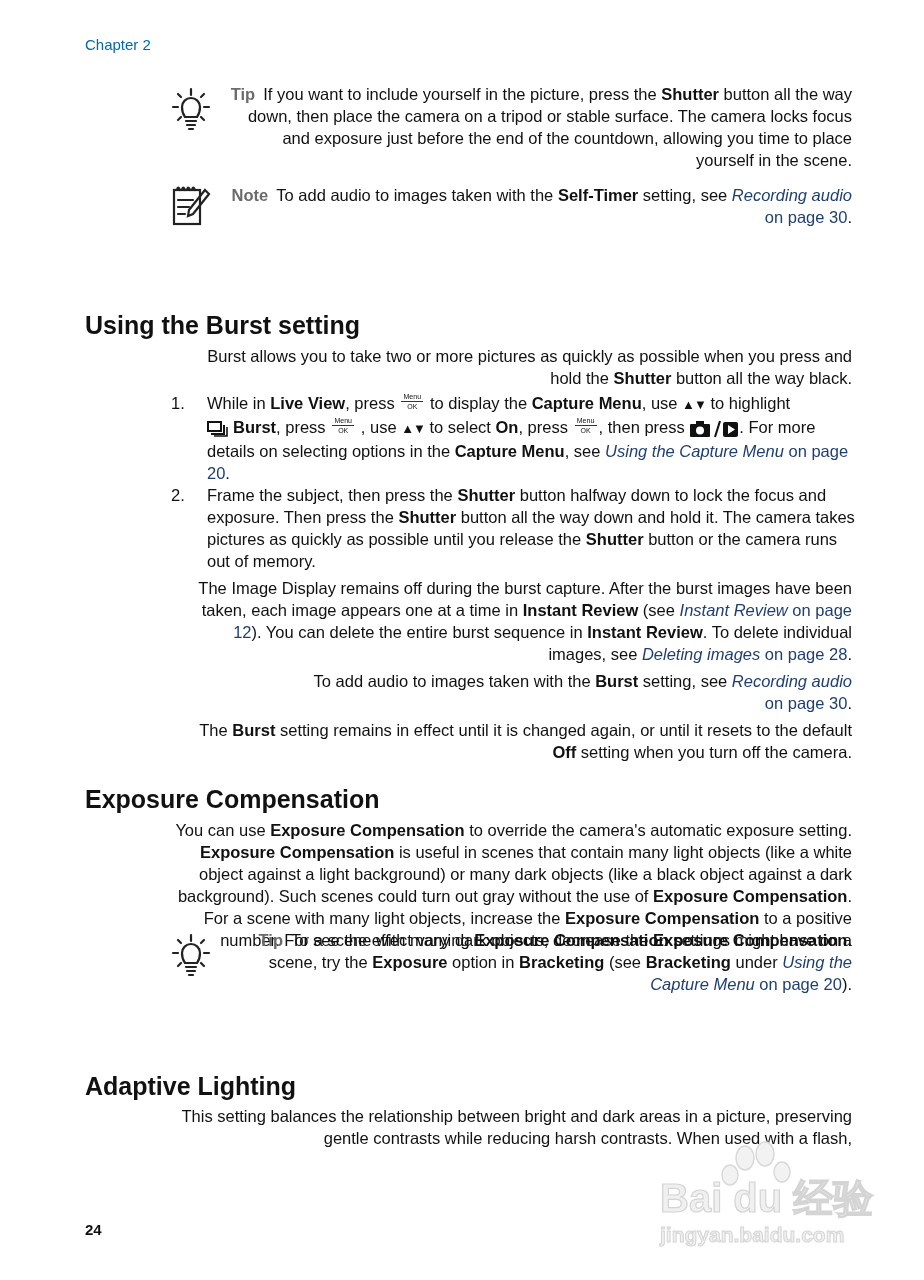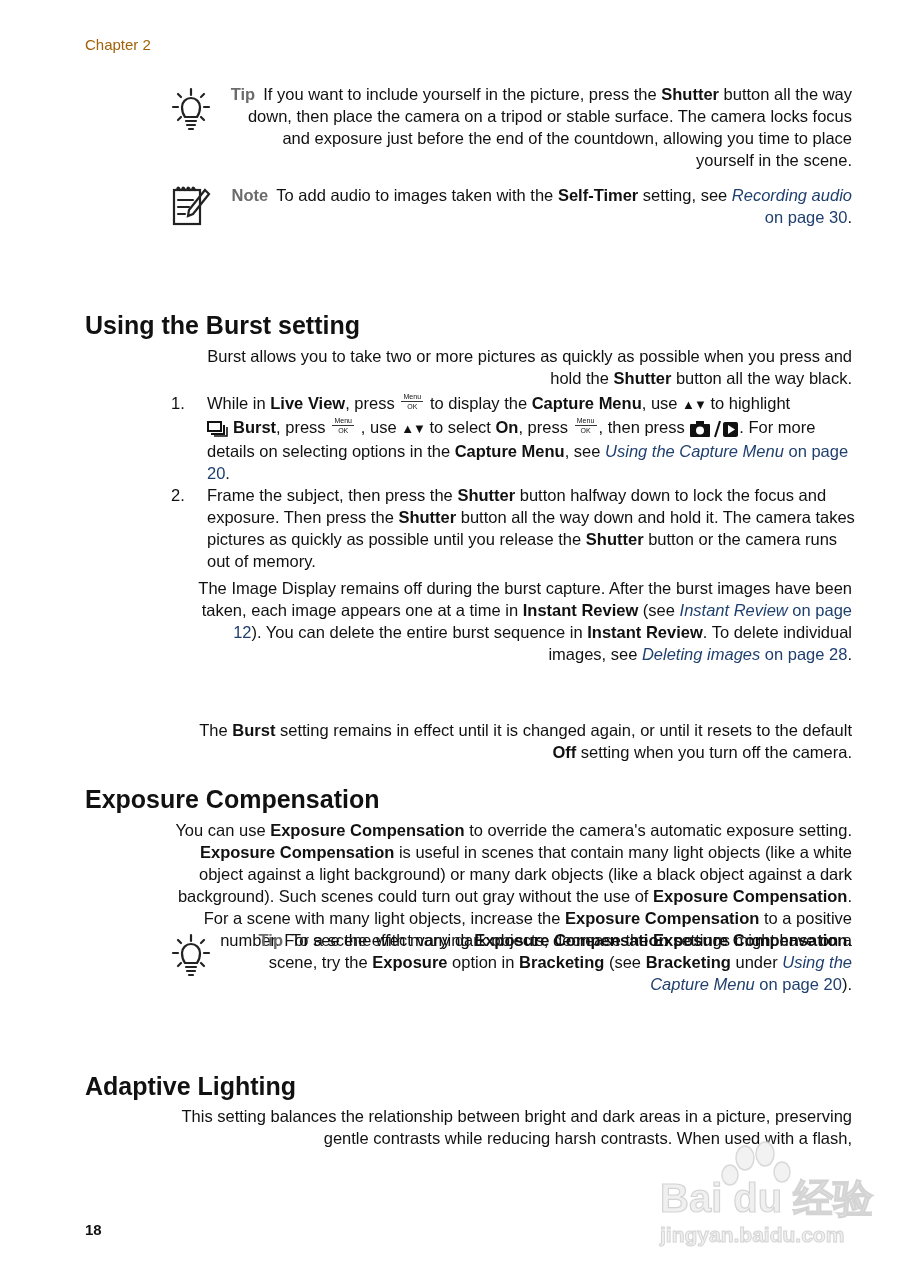--- a/index.html
+++ b/index.html
@@ -1,19 +1,19 @@
 <!DOCTYPE html>
 <html><head>
 <meta charset="utf-8">
 <style>
   html, body { margin: 0; padding: 0; background: #ffffff; }
   body { width: 924px; height: 1280px; position: relative; overflow: hidden;
          font-family: "Liberation Sans", sans-serif; color: #111; }
   .page { position: absolute; left: 0; top: 0; width: 924px; height: 1280px; }
-  .header { position: absolute; left: 85px; top: 36px; font-size: 15px; color: #a16207; }
+  .header { position: absolute; left: 85px; top: 36px; font-size: 15px; color: #0369a1; }
   .footer-num { position: absolute; left: 85px; top: 1221px; font-size: 15px; font-weight: bold; }
   .body-col { position: absolute; left: 171px; width: 685px; font-size: 16.5px; line-height: 22px; }
   p { margin: 4px; text-align: right; }
   b { font-weight: bold; }
   .link { color: #1f3f6e; }
   .link i { font-style: italic; }
   h2 { position: absolute; left: 85px; margin: 0; font-size: 25px; font-weight: bold; }
   .callout { position: absolute; left: 171px; width: 685px; font-size: 16.5px; line-height: 22px; }
   .callout .icon { position: absolute; left: 0; top: 8px; width: 40px; height: 46px; }
   .callout .text { margin-left: 56px; }
@@ -107,20 +107,23 @@
         <span class="num">2.</span>
         <span>Frame the subject, then press the </span><b>Shutter</b><span> button halfway down to lock the focus and exposure. Then press the </span><b>Shutter</b><span> button all the way down and hold it. The camera takes pictures as quickly as possible until you release the </span><b>Shutter</b><span> button or the camera runs out of memory.</span>
       </li>
     </ol>
   </div>
 
   <div class="body-col" style="top:573px;">
     <p><span>The Image Display remains off during the burst capture. After the burst images have been taken, each image appears one at a time in </span><b>Instant Review</b><span> (see </span><span class="link"><i>Instant Review</i><span> on page 12</span></span><span>). You can delete the entire burst sequence in </span><b>Instant Review</b><span>. To delete individual images, see </span><span class="link"><i>Deleting images</i><span> on page 28</span></span><span>.</span></p>
   </div>
 
+  <div class="body-col" style="top:666px;">
+    <p><span>To add audio to images taken with the </span><b>Burst</b><span> setting, see </span><span class="link"><i>Recording audio</i><br><span>on page 30</span></span><span>.</span></p>
+  </div>
 
   <div class="body-col" style="top:715px;">
     <p><span>The </span><b>Burst</b><span> setting remains in effect until it is changed again, or until it resets to the default </span><b>Off</b><span> setting when you turn off the camera.</span></p>
   </div>
 
   <h2 style="top:785px;">Exposure Compensation</h2>
 
   <div class="body-col" style="top:815px;">
     <p><span>You can use </span><b>Exposure Compensation</b><span> to override the camera's automatic exposure setting. </span><b>Exposure Compensation</b><span> is useful in scenes that contain many light objects (like a white object against a light background) or many dark objects (like a black object against a dark background). Such scenes could turn out gray without the use of </span><b>Exposure Compensation</b><span>. For a scene with many light objects, increase the </span><b>Exposure Compensation</b><span> to a positive number. For a scene with many dark objects, decrease the </span><b>Exposure Compensation</b><span>.</span></p>
   </div>
@@ -156,14 +159,14 @@
     <g fill="#f2f2f2" stroke="#d9d9d9" stroke-width="1.5">
       <ellipse cx="95" cy="18" rx="9" ry="12"></ellipse>
       <ellipse cx="115" cy="14" rx="9" ry="12"></ellipse>
       <ellipse cx="80" cy="35" rx="8" ry="10"></ellipse>
       <ellipse cx="132" cy="32" rx="8" ry="10"></ellipse>
     </g>
     <text x="10" y="72" font-family="Liberation Sans, sans-serif" font-size="40" font-weight="bold" fill="#f0f0f0" stroke="#d4d4d4" stroke-width="1.2">Bai du 经验</text>
     <text x="10" y="102" font-family="Liberation Sans, sans-serif" font-size="21" font-weight="bold" fill="#f0f0f0" stroke="#d4d4d4" stroke-width="1">jingyan.baidu.com</text>
   </svg>
 
-  <div class="footer-num">18</div>
+  <div class="footer-num">24</div>
 </div>
 
 </body></html>

